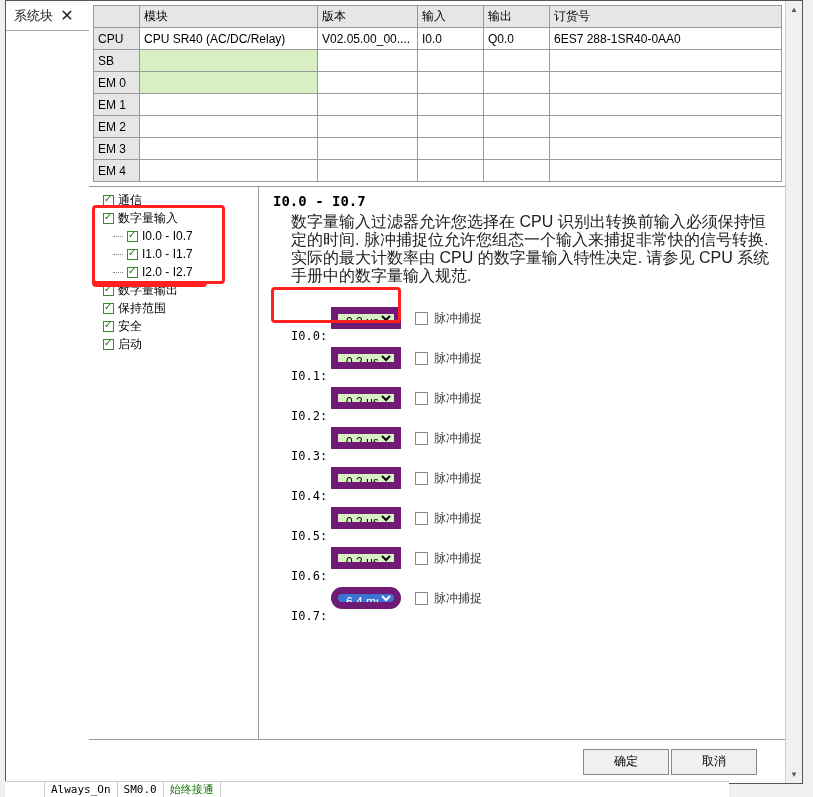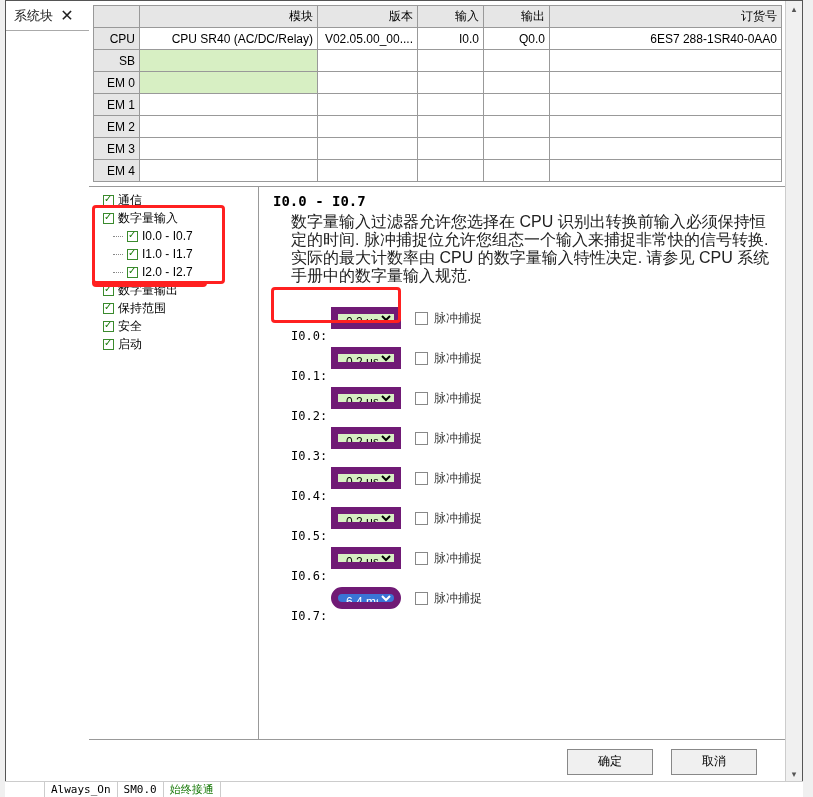--- a/index.html
+++ b/index.html
@@ -70,21 +70,21 @@
   table.module {
     border-collapse: collapse;
     width: 100%;
     table-layout: fixed;
   }
   table.module th, table.module td {
     border: 1px solid #999;
     height: 22px;
     font-size: 12px;
     padding: 0 4px;
-    text-align: right;
+    text-align: left;
     overflow: hidden;
     white-space: nowrap;
     text-overflow: ellipsis;
   }
   table.module th {
     background: #e6e6e6;
     font-weight: normal;
   }
   table.module td.rowhead {
     background: #e6e6e6;
@@ -211,36 +211,36 @@
     pointer-events: none;
   }
 
   .button-row {
     height: 44px;
     border-top: 1px solid #999;
     display: flex;
     justify-content: flex-end;
     align-items: center;
     padding-right: 28px;
-    gap: 18px;
+    gap: 2px;
     margin-right: 17px;
   }
   .button-row button {
     width: 86px; height: 26px;
     background: #f0f0f0;
     border: 1px solid #888;
     font-size: 12px;
     cursor: pointer;
   }
 
   .footer-strip {
     position: absolute;
     left: 5px; bottom: 0;
     height: 16px;
-    width: 798px;
+    width: 724px;
     display: flex;
     align-items: center;
     font-size: 11px;
     font-family: Consolas, monospace;
     background: #fff;
     border-top: 1px solid #ccc;
   }
   .footer-strip span { padding: 0 6px; border-right:1px solid #ccc; height:100%; display:flex; align-items:center;}
   .footer-strip .g { color: #1a7a0a; }
 </style>

